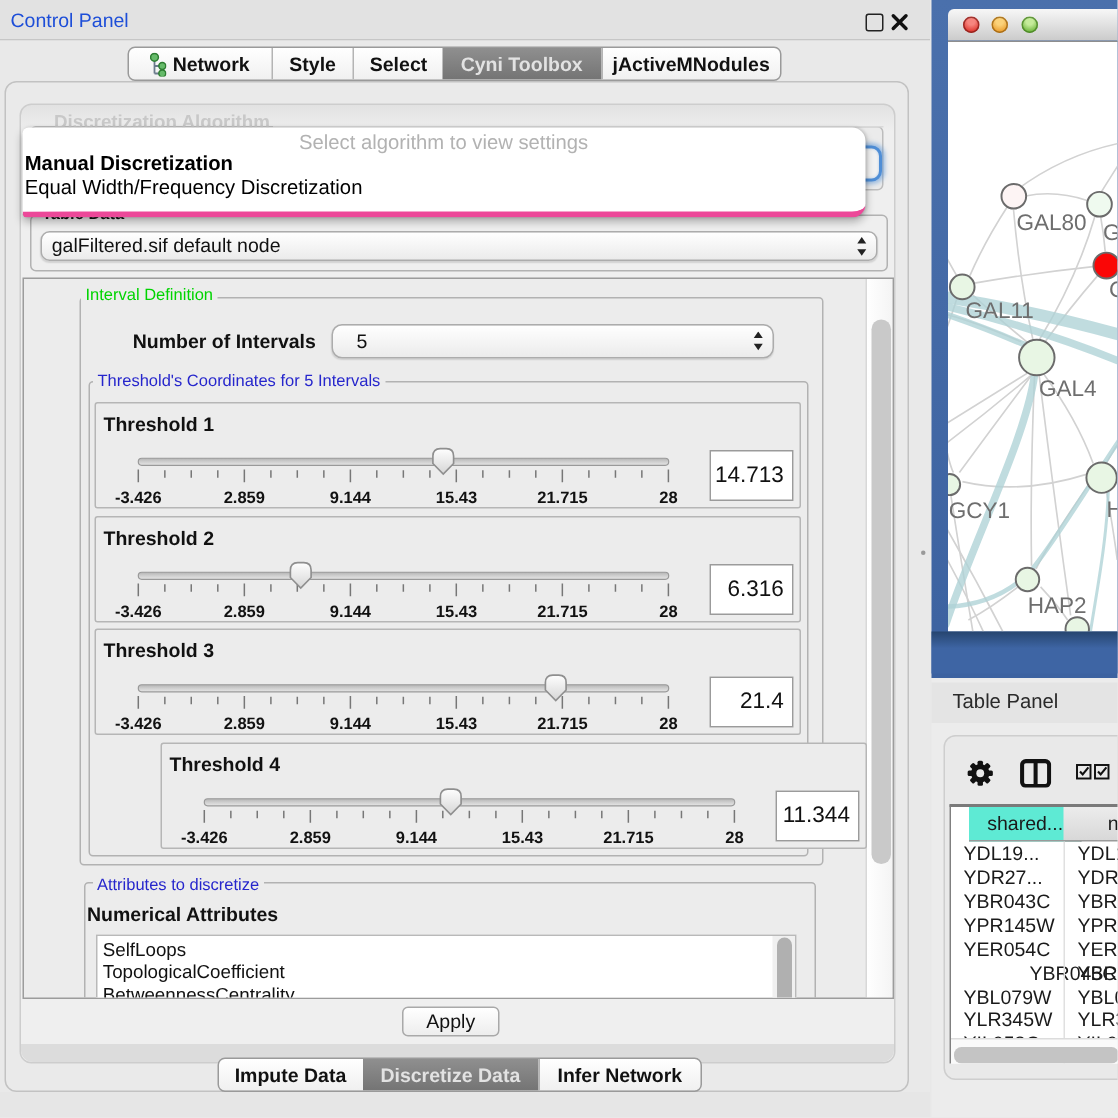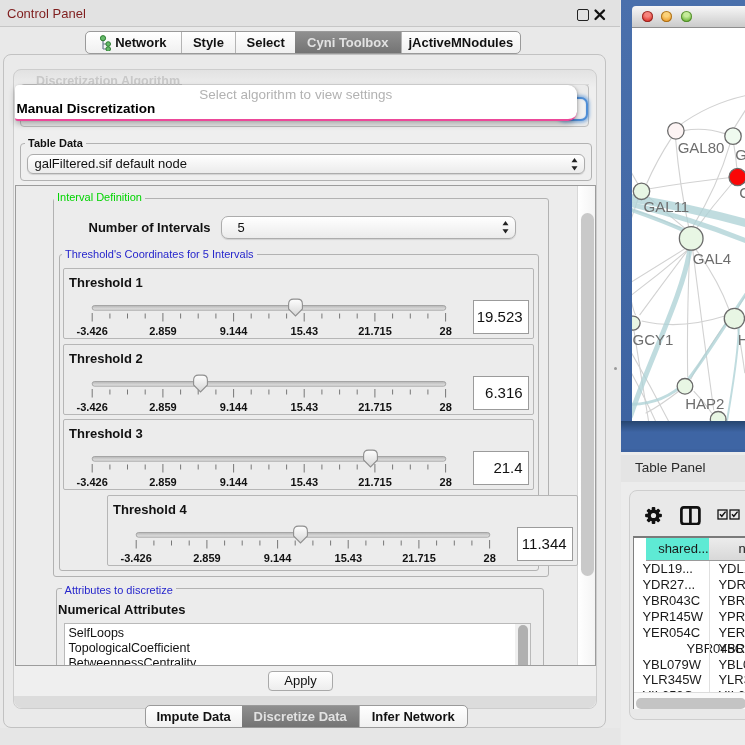--- a/index.html
+++ b/index.html
@@ -16,21 +16,21 @@
 .combo{position:absolute;box-sizing:border-box;border:1px solid #acacac;
  background:linear-gradient(#ffffff,#ebebeb);box-shadow:0 1px 1px rgba(0,0,0,.12);}
 .tpanel{position:absolute;border:1px solid #b6b6b6;border-radius:2px;background:#ececec;box-sizing:border-box;}
 .tptitle{position:absolute;font-size:13px;font-weight:bold;color:#111;}
 .vbox{position:absolute;background:#fff;border:1.5px solid #9b9b9b;box-sizing:border-box;
  font-size:15px;color:#111;text-align:right;padding-right:5px;}
 </style></head>
 <body>
 
 <div class="abs" style="left:0;top:0;width:620px;height:27px;background:#e2e2e2;border-bottom:1px solid #c6c6c6;box-sizing:border-box;">
-  <div class="abs" style="left:7px;top:0;height:27px;line-height:27px;font-size:13px;color:#7f1d1d;">Control Panel</div>
+  <div class="abs" style="left:7px;top:0;height:27px;line-height:27px;font-size:13px;color:#1d4ed8;">Control Panel</div>
   <div class="abs" style="left:577px;top:9px;width:10px;height:10px;border:1.6px solid #222;border-radius:2px;"></div>
   <svg class="abs" style="left:593px;top:7.5px;" width="14" height="14">
       <path d="M2.5,2.5 L11,11 M11,2.5 L2.5,11" stroke="#111" stroke-width="2.3" stroke-linecap="round"></path>
     </svg>
 </div>
 <div class="abs" style="left:0;top:27px;width:620px;height:718px;background:#e9e9e9;"></div>
 
 <div class="abs" style="left:3px;top:54px;width:603px;height:674px;border:1px solid #c2c2c2;border-radius:8px;background:#eaeaea;box-sizing:border-box;"></div>
 
 <div class="abs" style="left:13px;top:69px;width:584px;height:639.5px;border:1px solid #cdcdcd;border-radius:8px;background:linear-gradient(#e2e2e2,#efefef 18px);box-sizing:border-box;">
@@ -55,25 +55,26 @@
   <div class="seg segdark" style="width:106px;">Cyni Toolbox</div>
   <div class="seg segdiv" style="width:120px;">jActiveMNodules</div>
 </div>
 
 <div class="abs" style="left:20px;top:84px;width:569px;height:43px;border:1px solid #bdbdbd;border-radius:4px;background:#ebebeb;box-sizing:border-box;"></div>
 <div class="abs" style="left:36px;top:74px;font-size:12.5px;font-weight:bold;color:#c8c8c8;z-index:10;">Discretization Algorithm</div>
 <div class="abs" style="left:182px;top:84px;width:407px;height:1px;background:#d9d9d9;z-index:10;"></div>
 
 <div class="abs" style="left:558px;top:97px;width:30px;height:24px;border:2.5px solid #4f8ed6;border-radius:7px;background:#f2f2f2;box-sizing:border-box;z-index:15;box-shadow:0 0 3px 1.5px rgba(90,150,216,0.55),inset 0 0 2px rgba(90,150,216,0.4);"></div>
 
-<div class="abs" style="left:14.5px;top:85px;width:562.5px;height:36px;background:#fff;z-index:20;
- border-radius:4px 9px 9px 3px;border-bottom:2px solid #ec4899;box-sizing:border-box;
+<div class="abs" style="left:14.5px;top:85px;width:562.5px;height:60px;background:#fff;z-index:20;
+ border-radius:4px 9px 9px 3px;border-bottom:4px solid #ec4899;box-sizing:border-box;
  box-shadow:0 3px 6px rgba(0,0,0,0.28),1px 0 2px rgba(0,0,0,0.12);">
   <div style="position:absolute;left:0;top:2px;width:100%;text-align:center;font-size:13.5px;color:#b2b2b2;">Select algorithm to view settings</div>
   <div style="position:absolute;left:2px;top:16px;font-size:13.5px;font-weight:bold;color:#000;">Manual Discretization</div>
+  <div style="position:absolute;left:2px;top:31.5px;font-size:13.5px;color:#000;">Equal Width/Frequency Discretization</div>
 </div>
 
 <div class="gbox" style="left:20px;top:143px;width:572px;height:38px;border-radius:4px;"></div>
 <div class="gtitle" style="left:25px;top:137px;background:#efefef;color:#111;font-weight:bold;">Table Data</div>
 <div class="combo" style="left:26.5px;top:154px;width:558px;height:20px;border-radius:6px;font-size:13px;color:#111;line-height:18px;padding-left:7px;">galFiltered.sif default node
   <svg style="position:absolute;right:6px;top:3px;" width="7" height="13">
       <path d="M3.5,0 L6.5,4.3 L0.5,4.3 Z" fill="#222"></path>
       <path d="M3.5,12.5 L0.5,8.2 L6.5,8.2 Z" fill="#222"></path>
     </svg>
 </div>
@@ -138,21 +139,21 @@
       <text x="28.2" y="66" text-anchor="middle" font-size="11" font-weight="bold" fill="#111" font-family="Liberation Sans">-3.426</text>
         <text x="98.9" y="66" text-anchor="middle" font-size="11" font-weight="bold" fill="#111" font-family="Liberation Sans">2.859</text>
         <text x="169.6" y="66" text-anchor="middle" font-size="11" font-weight="bold" fill="#111" font-family="Liberation Sans">9.144</text>
         <text x="240.3" y="66" text-anchor="middle" font-size="11" font-weight="bold" fill="#111" font-family="Liberation Sans">15.43</text>
         <text x="311.0" y="66" text-anchor="middle" font-size="11" font-weight="bold" fill="#111" font-family="Liberation Sans">21.715</text>
         <text x="381.7" y="66" text-anchor="middle" font-size="11" font-weight="bold" fill="#111" font-family="Liberation Sans">28</text>
       <g transform="translate(224.0,29.5)">
           <path d="M0.6,5.5 Q0.6,0.6 5.5,0.6 L9.5,0.6 Q14.4,0.6 14.4,5.5 L14.4,10.5 L7.5,17.5 L0.6,10.5 Z" fill="url(#thg)" stroke="#8f8f8f" stroke-width="1.1"></path>
         </g>
     </svg>
-    <div class="vbox" style="left:408.6px;top:31px;width:56px;height:34px;line-height:31px;">19.523</div>
+    <div class="vbox" style="left:408.6px;top:31px;width:56px;height:34px;line-height:31px;">14.713</div>
   </div>
   <div class="tpanel" style="left:47.0px;top:158.1px;width:471px;height:71px;">
     <div class="tptitle" style="left:5px;top:6px;">Threshold 2</div>
     <svg width="471" height="71" style="position:absolute;left:0;top:0;">
       <defs>
           <linearGradient id="thg" x1="0" y1="0" x2="0" y2="1">
             <stop offset="0" stop-color="#fefefe"></stop>
             <stop offset="1" stop-color="#d6d6d6"></stop>
           </linearGradient>
       <linearGradient id="trg" x1="0" y1="0" x2="0" y2="1">

